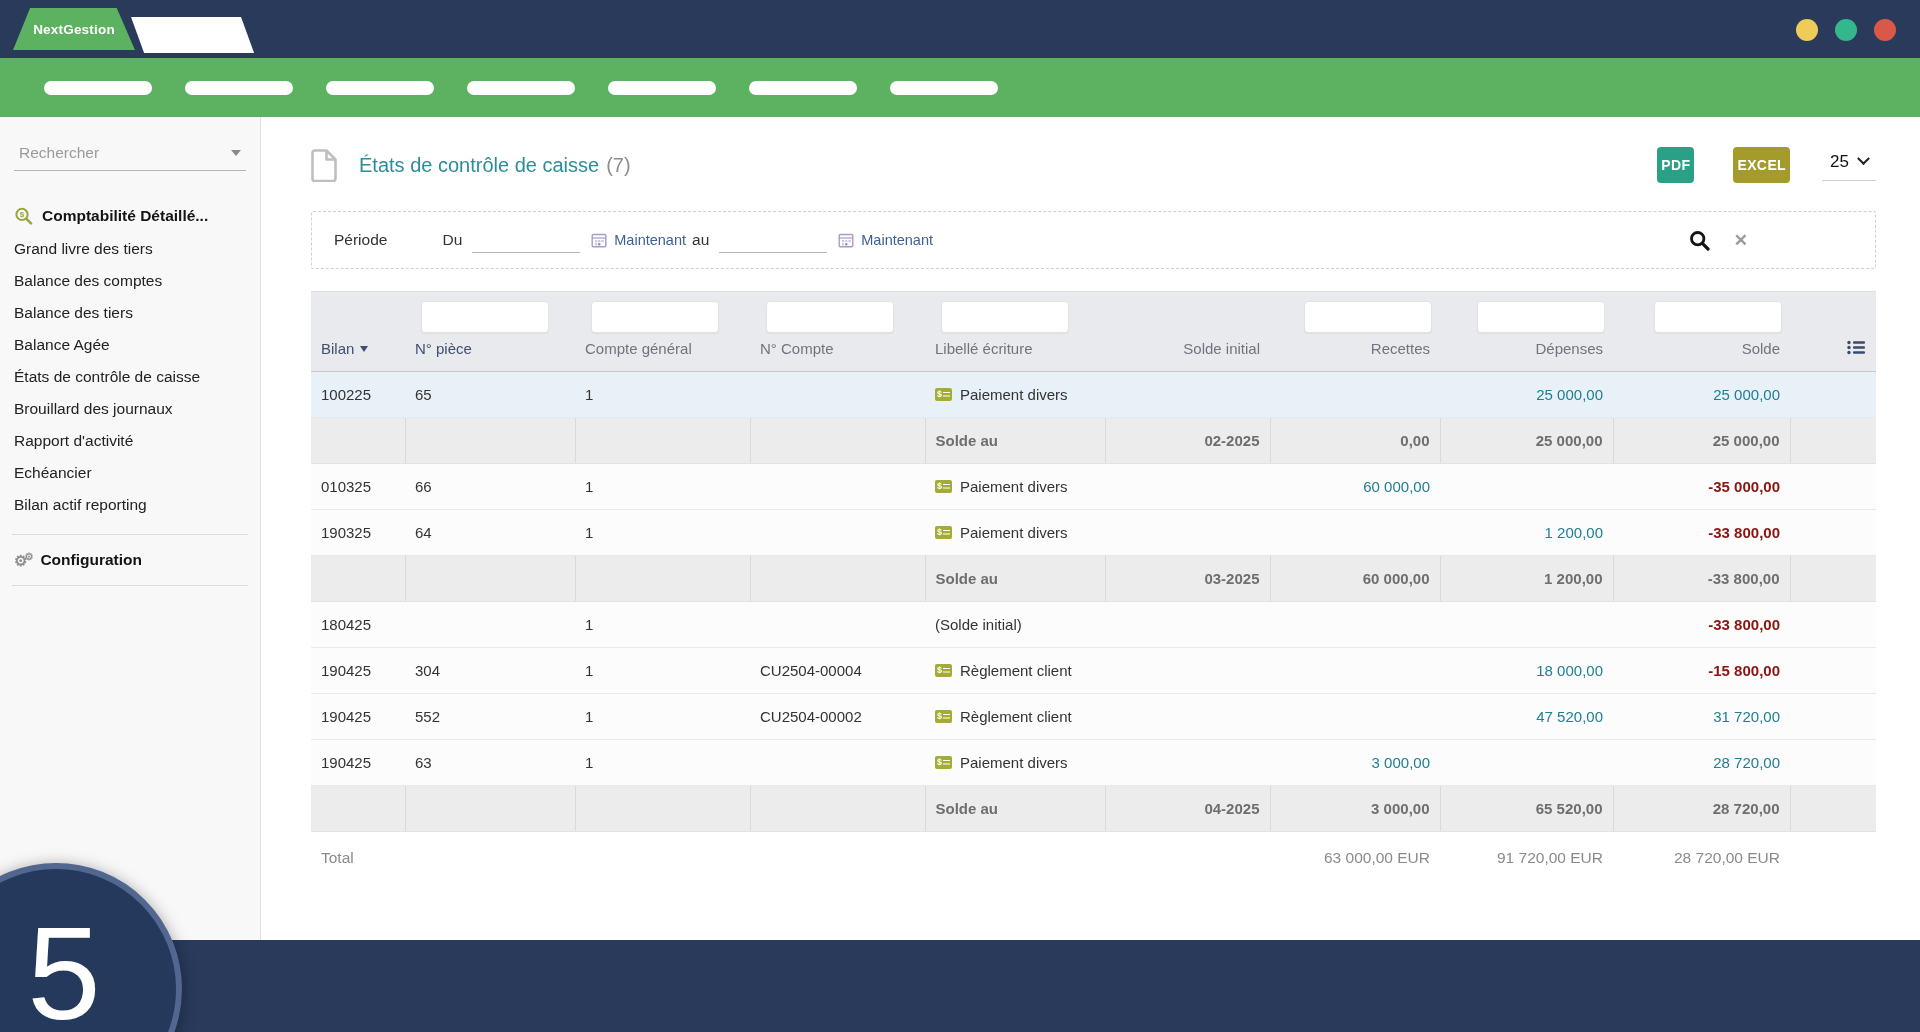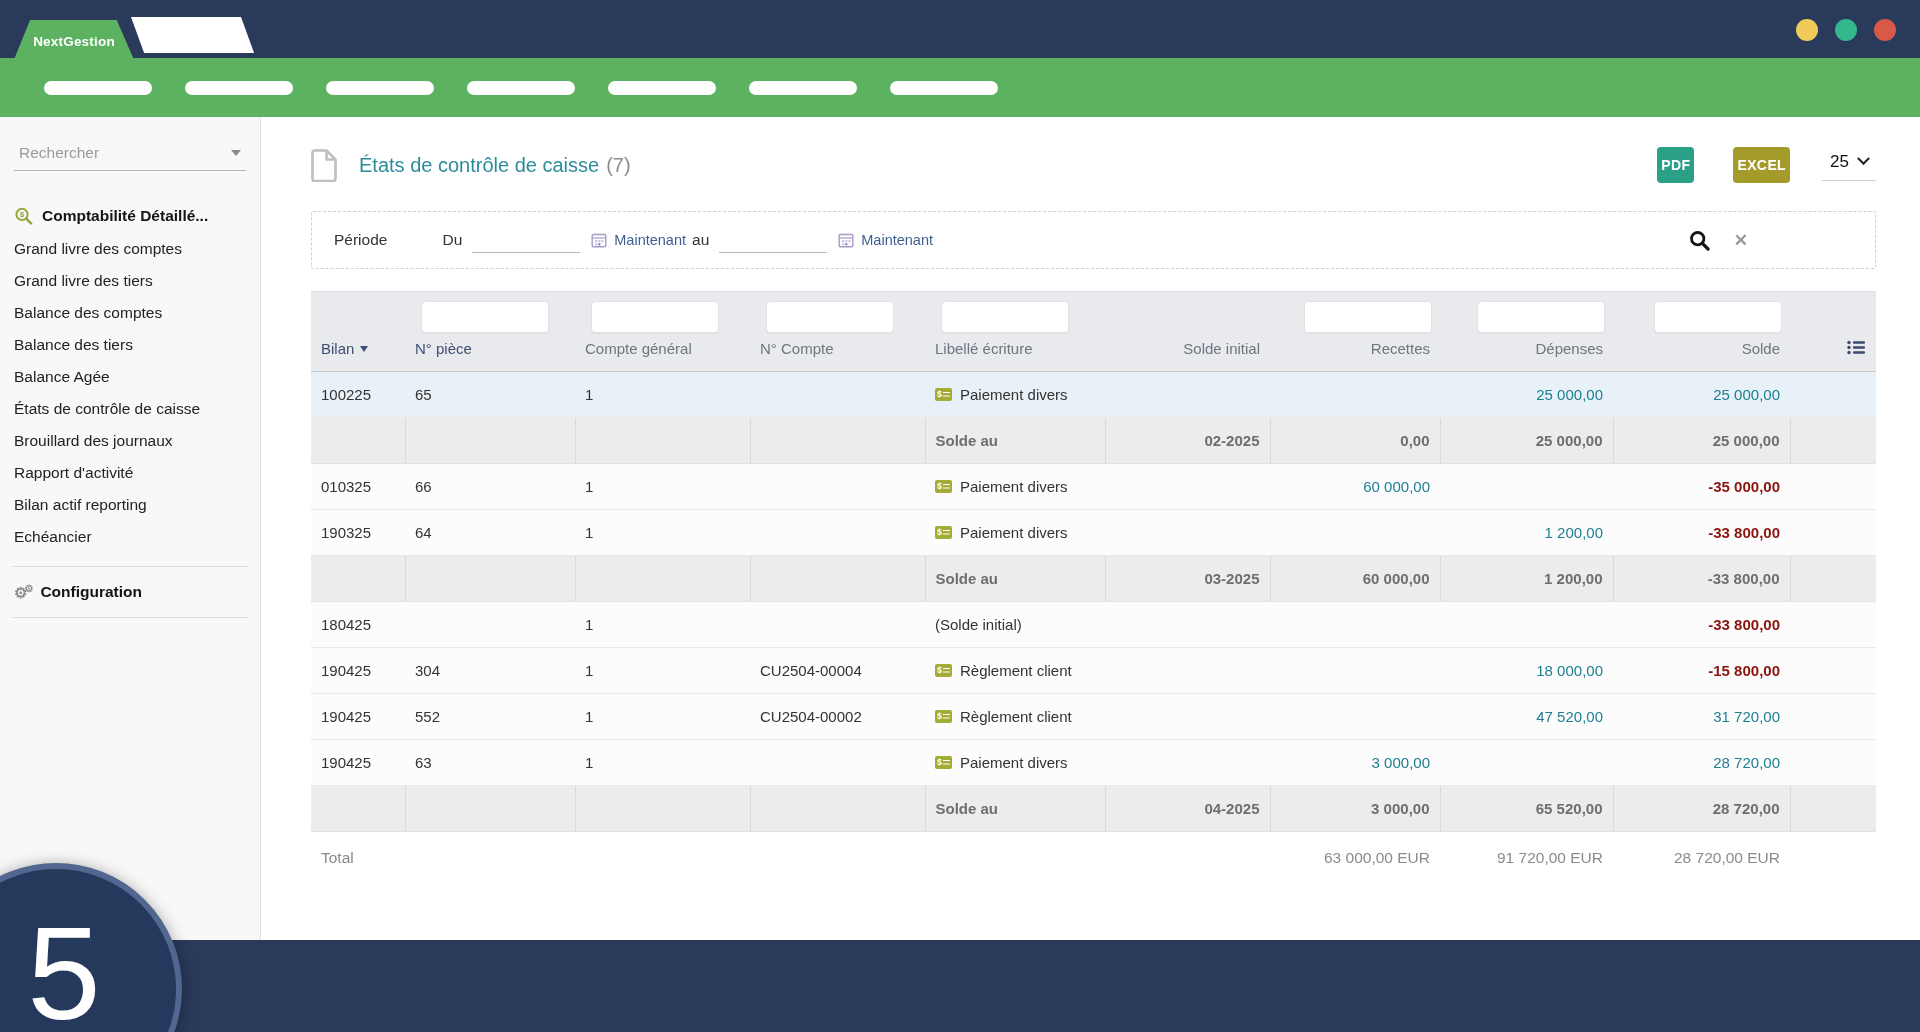--- a/index.html
+++ b/index.html
@@ -1,21 +1,21 @@
 <!DOCTYPE html>
 <html><head>
 <meta charset="utf-8">
 <style>
   * { box-sizing: border-box; margin: 0; padding: 0; }
   html,body { width:1920px; height:1032px; overflow:hidden; }
   body { font-family:"Liberation Sans", sans-serif; background:#fff; position:relative; }
 
   
   .topbar { height:58px; background:#293a5b; position:relative; }
-  .logo-tab { position:absolute; left:13px; top:20px; width:122px; height:42px; background:#5cb261;
+  .logo-tab { position:absolute; left:13px; top:8px; width:122px; height:42px; background:#5cb261;
     clip-path:polygon(14% 0, 85% 0, 100% 100%, 0 100%);
     display:flex; align-items:center; justify-content:center;
     color:#fff; font-weight:bold; font-size:13.5px; letter-spacing:.2px; }
   .white-slab { position:absolute; left:131px; top:17px; width:110px; height:36px; background:#fff;
     transform:skewX(20deg); transform-origin:top left; }
   .window-dots { position:absolute; right:24px; top:19px; display:flex; gap:17px; }
   .dot { width:22px; height:22px; border-radius:50%; }
 
   
   .navbar { height:59px; background:#5cb261; display:flex; align-items:center; padding-left:44px; gap:33px; }
@@ -142,30 +142,29 @@
     <div class="side-section">
       <svg width="20" height="18" viewBox="0 0 20 18">
         <circle cx="8" cy="7.4" r="5.6" fill="none" stroke="#9aa63c" stroke-width="2"></circle>
         <line x1="12.2" y1="11.6" x2="17" y2="16.4" stroke="#9aa63c" stroke-width="2.6" stroke-linecap="round"></line>
         <text x="8" y="10.4" text-anchor="middle" font-size="8" font-weight="bold" fill="#9aa63c" font-family="Liberation Sans, sans-serif">$</text>
       </svg>
       <span>Comptabilité Détaillé...</span>
     </div>
 
     <div class="side-menu">
-        <div class="side-item">Grand livre des comptes</div>
         <div class="side-item">Grand livre des tiers</div>
         <div class="side-item">Balance des comptes</div>
         <div class="side-item">Balance des tiers</div>
         <div class="side-item">Balance Agée</div>
         <div class="side-item">États de contrôle de caisse</div>
         <div class="side-item">Brouillard des journaux</div>
         <div class="side-item">Rapport d'activité</div>
+        <div class="side-item">Echéancier</div>
         <div class="side-item">Bilan actif reporting</div>
-        <div class="side-item">Echéancier</div>
       </div>
 
     <div class="side-divider"></div>
     <div class="side-config">
       <span class="gears">⚙<span class="g2">⚙</span></span>
       <span>Configuration</span>
     </div>
     <div class="side-divider"></div>
   </div>
 

